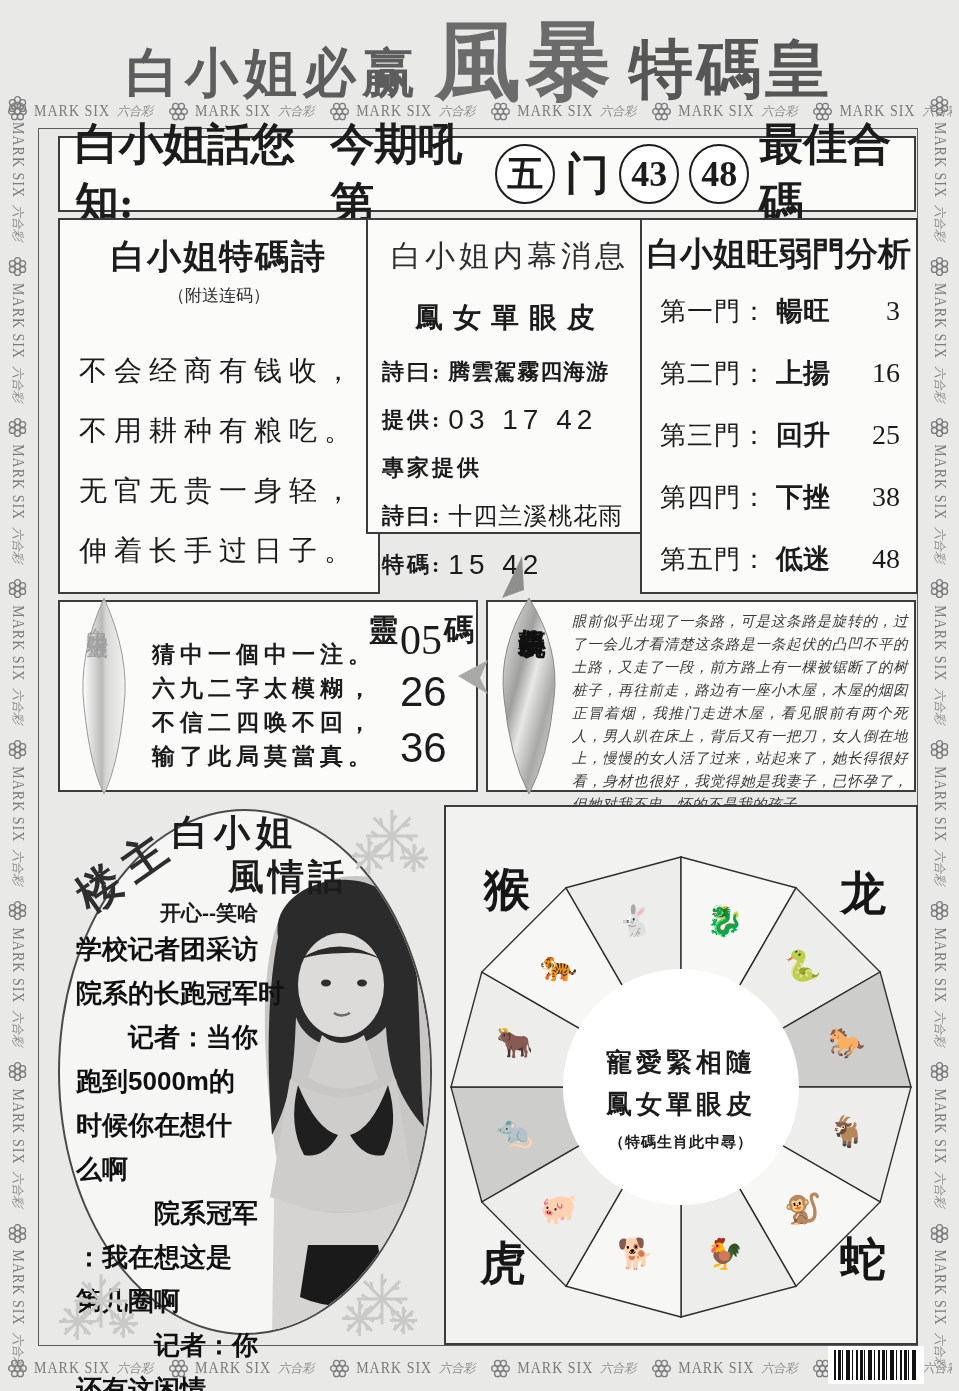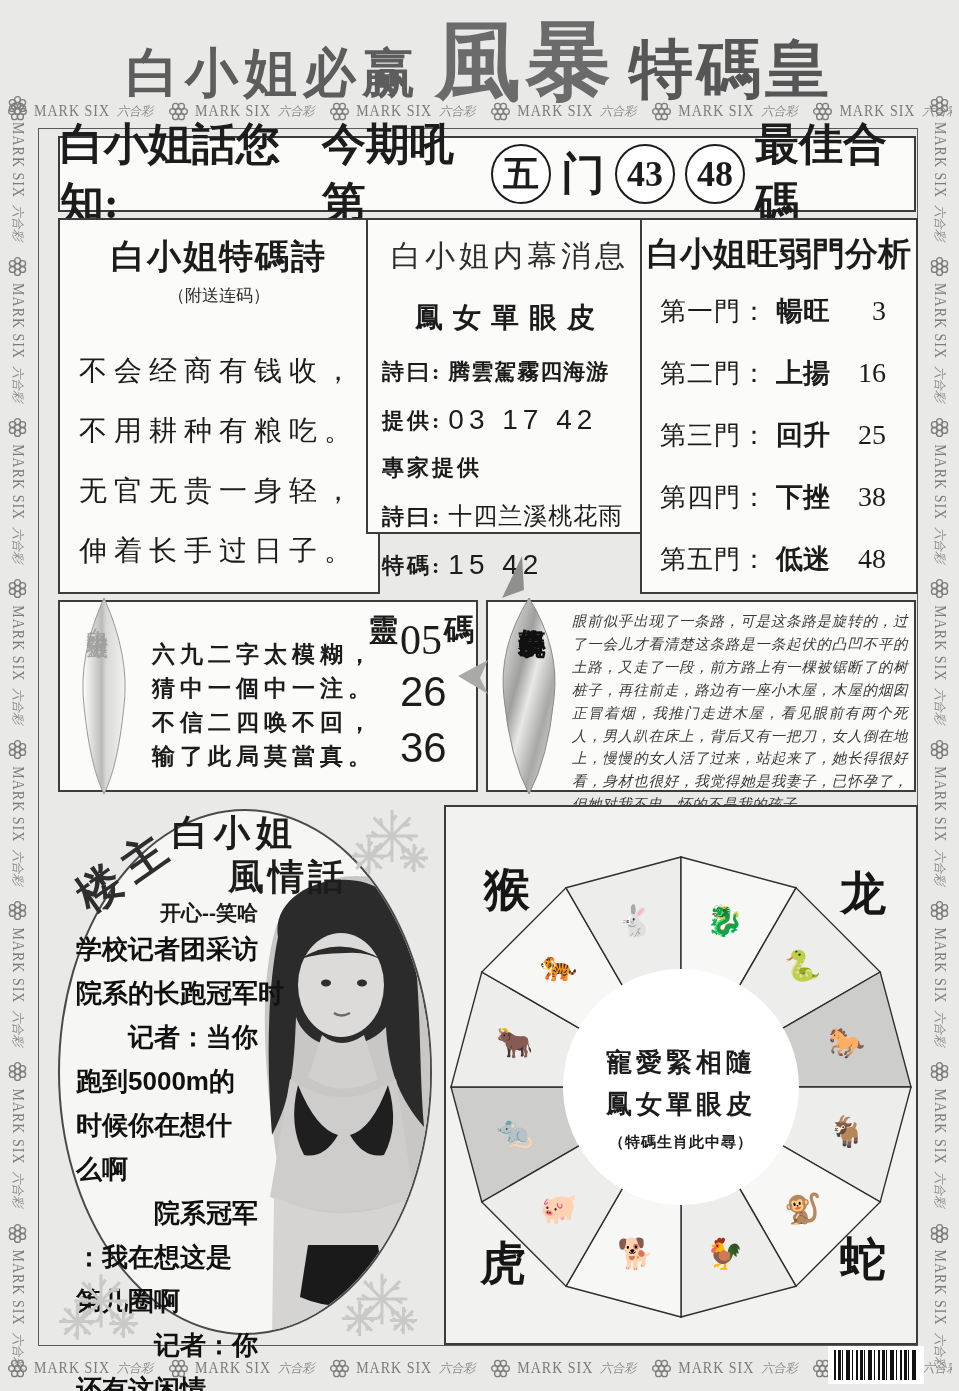--- a/index.html
+++ b/index.html
@@ -22,43 +22,43 @@
   #strip-left{left:2px;top:96px;width:1288px;height:32px;transform-origin:0 0;
               transform:rotate(90deg) translate(0,-32px);}
   #strip-right{left:924px;top:96px;width:1288px;height:32px;transform-origin:0 0;
                transform:rotate(90deg) translate(0,-32px);}
   
   #outer-frame{position:absolute;left:38px;top:128px;width:878px;height:1216px;
                border:1.5px solid #5a5a5a;background:transparent;}
   .box{position:absolute;background:#fbfbf9;border:2px solid #3c3c3c;box-sizing:border-box;}
   
   #headline-box{left:58px;top:136px;width:858px;height:76px;display:flex;align-items:center;
-                justify-content:center;gap:10px;font-weight:bold;font-size:44px;}
+                justify-content:center;gap:10px;font-weight:bold;font-size:44px;padding-left:15px;}
   .circle{display:inline-flex;align-items:center;justify-content:center;width:56px;height:56px;
           border:2.5px solid #1c1c1c;border-radius:50%;font-size:36px;font-weight:bold;
           background:#fff;flex:none;}
   
   #poem-box{left:58px;top:218px;width:322px;height:376px;text-align:center;}
   #poem-box .bx-title{font-size:34px;font-weight:bold;margin-top:14px;letter-spacing:2px;}
   #poem-box .bx-sub{font-size:17px;margin-top:4px;color:#2a2a2a;}
   #poem-lines{margin-top:34px;}
   #poem-lines .poem-line{font-size:28px;letter-spacing:7px;line-height:60px;font-weight:500;}
   #insider-box{left:366px;top:218px;width:288px;height:316px;}
   #insider-box .bx-title{font-size:30px;text-align:center;margin-top:16px;letter-spacing:4px;color:#2e2e2e;}
   #insider-box .bx-sub{font-size:28px;font-weight:bold;text-align:center;margin-top:22px;letter-spacing:10px;}
   #insider-rows{margin:20px 10px 0 14px;}
-  #insider-rows .irow{display:flex;align-items:flex-end;margin-bottom:17px;margin-top:8px;}
+  #insider-rows .irow{display:flex;align-items:center;margin-bottom:17px;margin-top:8px;}
   #insider-rows .ilabel{font-size:22px;font-weight:bold;letter-spacing:3px;flex:none;}
   #insider-rows .ival{font-size:22px;font-weight:bold;margin-left:6px;letter-spacing:1px;}
   #insider-rows .irow:nth-child(2) .ival,#insider-rows .irow:nth-child(5) .ival{
      font-family:"Liberation Sans","DejaVu Sans",sans-serif;font-size:28px;font-weight:normal;letter-spacing:5px;}
   #insider-rows .irow:nth-child(4) .ival{font-weight:normal;font-size:24px;}
   #analysis-box{left:640px;top:218px;width:278px;height:376px;}
   #analysis-box .bx-title{font-size:33px;font-weight:bold;text-align:center;margin-top:12px;}
-  #analysis-rows{margin:16px 30px 0 18px;}
+  #analysis-rows{margin:16px 16px 0 18px;}
   #analysis-rows .arow{display:flex;align-items:baseline;margin-bottom:26px;}
   #analysis-rows .alabel{font-size:26px;letter-spacing:1px;}
   #analysis-rows .atrend{font-size:27px;font-weight:bold;margin-left:8px;}
   #analysis-rows .anum{font-size:28px;margin-left:auto;font-family:"Liberation Serif",serif;}
   
   #lottery-box{left:58px;top:600px;width:420px;height:192px;}
   .leaf{position:absolute;}
   #lottery-leaf{left:12px;top:-6px;width:64px;height:200px;}
   .vtext{position:absolute;writing-mode:vertical-rl;text-orientation:upright;letter-spacing:2px;}
   #lottery-leaf-text{left:22px;top:8px;font-size:22px;color:#9a9a9a;opacity:.85;}
@@ -631,22 +631,22 @@
         <stop offset="0" stop-color="#ffffff"></stop>
             <stop offset=".45" stop-color="#b9b9b7"></stop>
         <stop offset=".55" stop-color="#d8d8d6"></stop>
             <stop offset="1" stop-color="#f2f2f0"></stop>
       </linearGradient>
         </defs>
       <path d="M32,2 Q58,60 52,110 Q46,170 32,198 Q18,170 12,110 Q6,60 32,2 Z" fill="url(#lg1)" stroke="#9a9a9a" stroke-width="1"></path>
     </svg>
     <div class="vtext" id="lottery-leaf-text">白小姐求靈籤</div>
     <div id="lottery-poem">
+        <div class="poem-line">猜中一個中一注。</div>
         <div class="poem-line">六九二字太模糊，</div>
-        <div class="poem-line">猜中一個中一注。</div>
         <div class="poem-line">不信二四唤不回，</div>
         <div class="poem-line">输了此局莫當真。</div>
       </div>
     <div id="ling-header">
       <span class="lchar">靈</span>
       <span class="lnum">05</span>
       <span class="lchar">碼</span>
     </div>
     <div id="ling-nums">
         <div>26</div>

